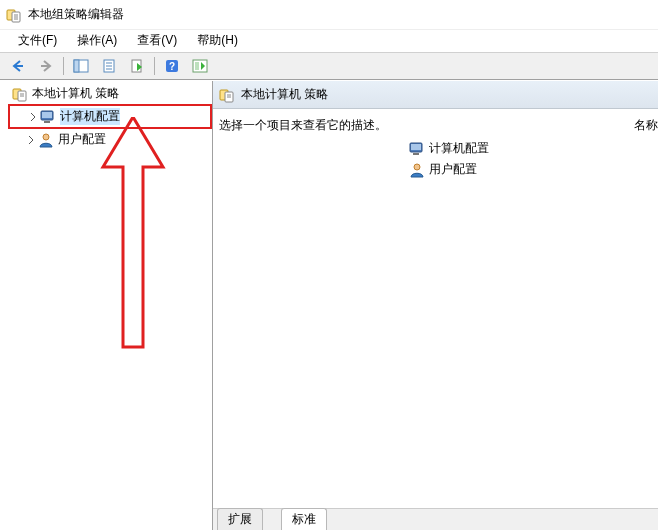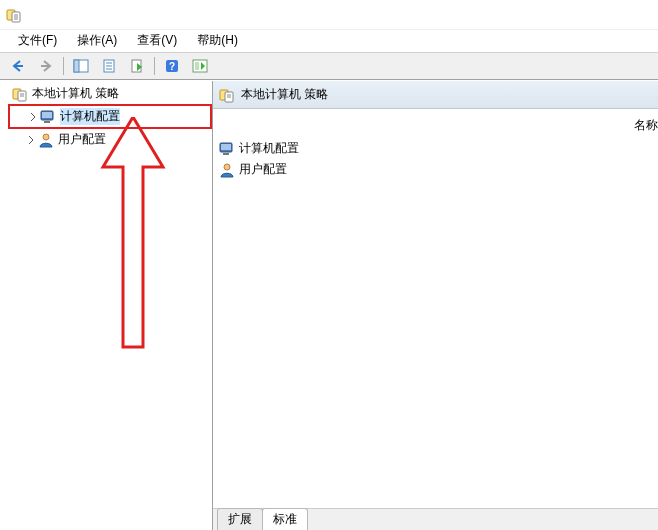--- a/index.html
+++ b/index.html
@@ -153,20 +153,21 @@
   .list-item .icon { margin-right: 4px; display:inline-flex; }
 
   
   .rp-tabs {
     height: 22px;
     background: #f0f0f0;
     display: flex;
     align-items: flex-end;
     padding-left: 4px;
     border-top: 1px solid #ccc;
+    gap: 19px;
   }
   .rp-tab {
     padding: 2px 10px 2px 10px;
     font-size: 12px;
     background: #ececec;
     border: 1px solid #b8b8b8;
     border-bottom: none;
     border-top-left-radius: 3px;
     border-top-right-radius: 3px;
     margin-right: -1px;
@@ -184,20 +185,21 @@
 <div class="titlebar">
   <span class="icon">
     <svg width="16" height="16" viewBox="0 0 16 16">
       <rect x="1" y="3" width="8" height="10" rx="1" fill="#ffe28a" stroke="#c09820"></rect>
       <rect x="6" y="5" width="8" height="10" rx="1" fill="#fff" stroke="#888"></rect>
       <line x1="8" y1="8" x2="12" y2="8" stroke="#888"></line>
       <line x1="8" y1="10" x2="12" y2="10" stroke="#888"></line>
       <line x1="8" y1="12" x2="12" y2="12" stroke="#888"></line>
     </svg>
   </span>
+  <span class="title">本地组策略编辑器</span>
 </div>
 
 <div class="menubar">
   <div class="menuitem">文件(F)</div>
   <div class="menuitem">操作(A)</div>
   <div class="menuitem">查看(V)</div>
   <div class="menuitem">帮助(H)</div>
 </div>
 
 <div class="toolbar">
@@ -310,20 +312,23 @@
           <rect x="1" y="3" width="8" height="10" rx="1" fill="#ffe28a" stroke="#c09820"></rect>
           <rect x="6" y="5" width="8" height="10" rx="1" fill="#fff" stroke="#888"></rect>
           <line x1="8" y1="8" x2="12" y2="8" stroke="#888"></line>
           <line x1="8" y1="10" x2="12" y2="10" stroke="#888"></line>
         </svg>
       </span>
       <span>本地计算机 策略</span>
     </div>
 
     <div class="rp-body">
+      <div class="rp-col-desc">
+        <div>选择一个项目来查看它的描述。</div>
+      </div>
       <div class="rp-col-list">
         <div class="col-hdr">名称</div>
 
         <div class="list-item">
           <span class="icon">
             <svg width="16" height="16" viewBox="0 0 16 16">
               <rect x="1" y="2" width="12" height="9" rx="1" fill="#4e7dbb" stroke="#2c4f80"></rect>
               <rect x="2" y="3" width="10" height="6" fill="#a9c7ea"></rect>
               <rect x="4" y="12" width="6" height="2" fill="#777"></rect>
             </svg>

